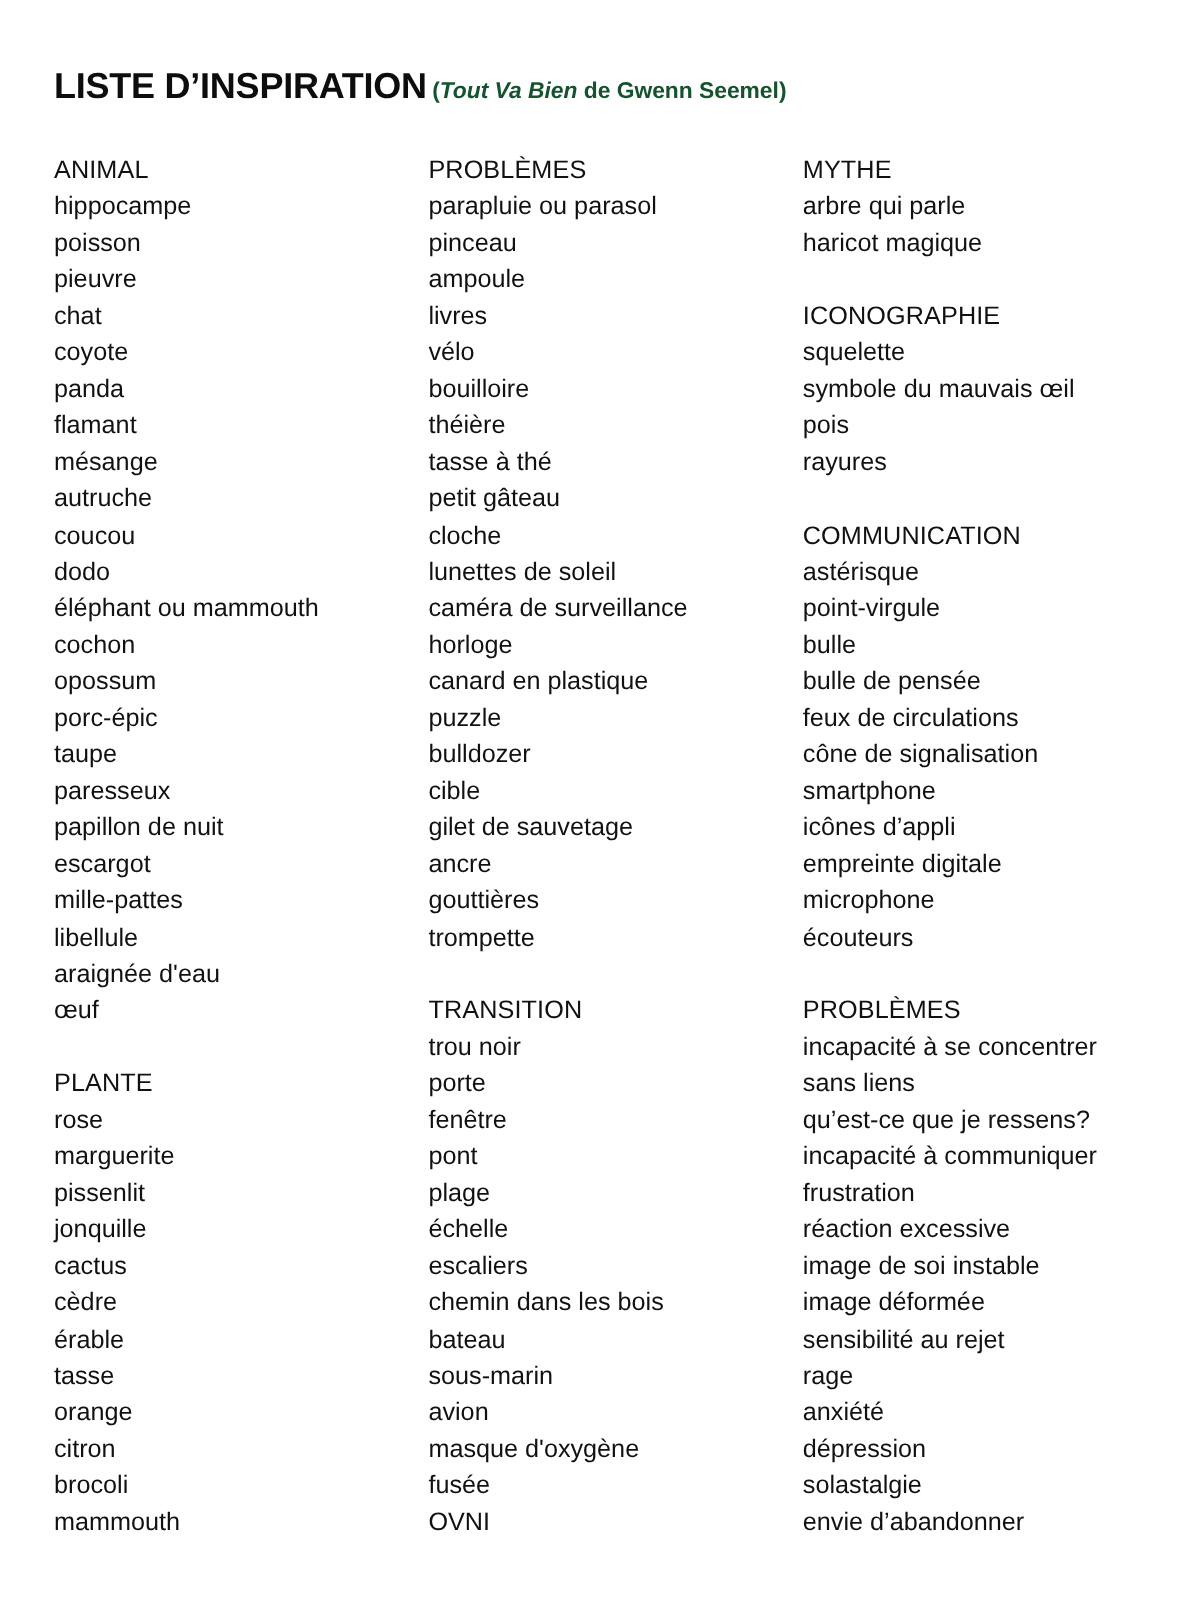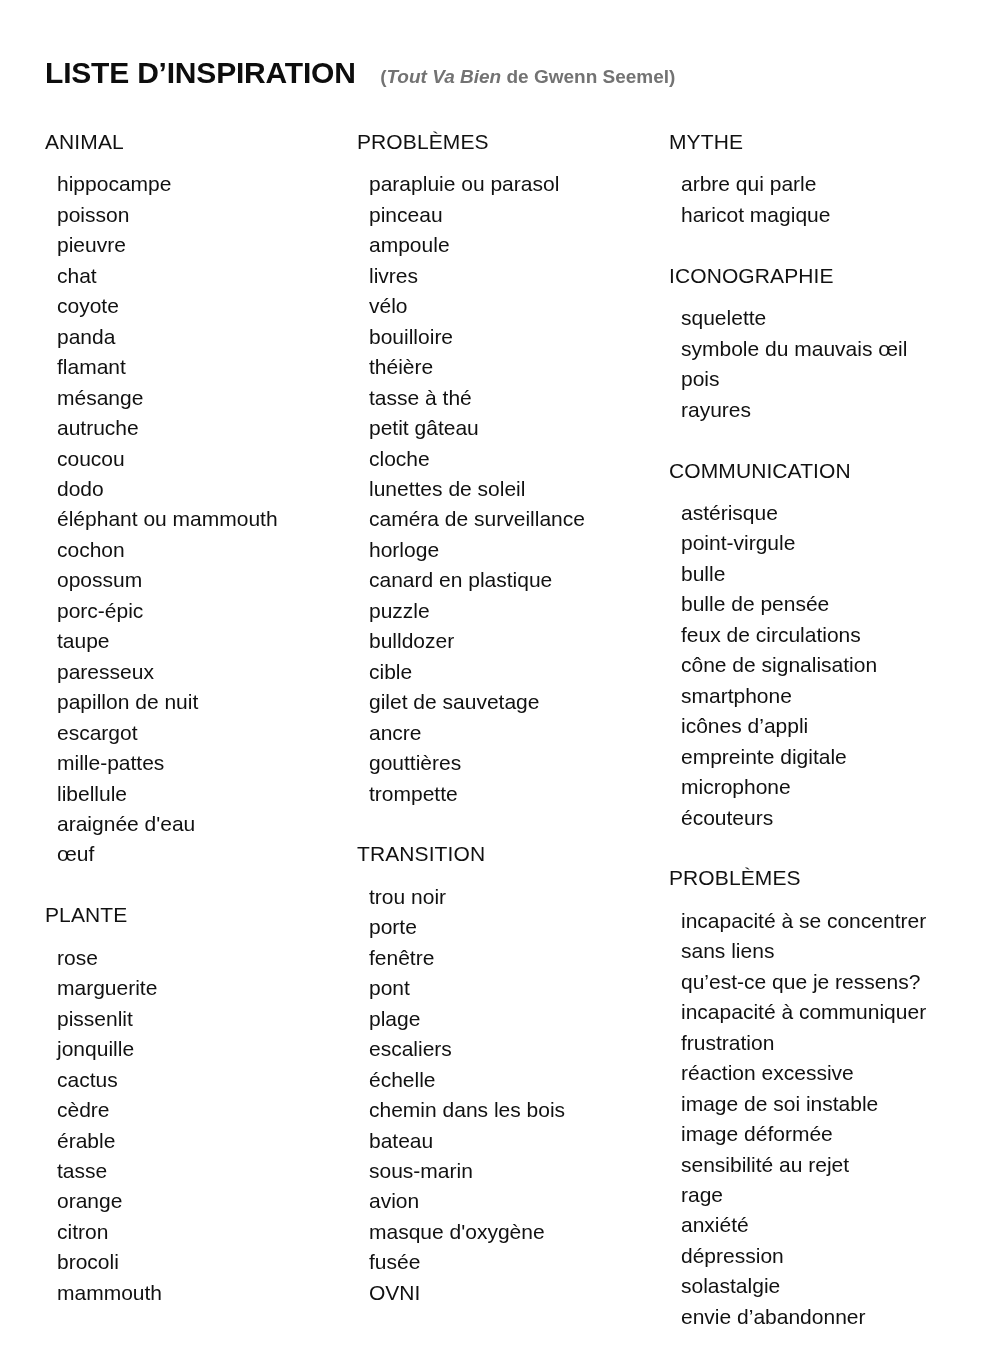--- a/index.html
+++ b/index.html
@@ -23,22 +23,22 @@
   }
   .title-main {
     font-size: 30px;
     font-weight: bold;
     letter-spacing: -0.2px;
     color: #0d0d0d;
   }
   .title-sub {
     font-size: 19px;
     font-weight: bold;
-    color: #737373;
-    margin-left: 20px;
+    color: #14532d;
+    margin-left: 0;
   }
   .title-sub .italic {
     font-style: italic;
   }
   .columns {
     position: absolute;
     top: 127px;
     left: 0;
     width: 1000px;
   }
@@ -60,21 +60,21 @@
     white-space: nowrap;
     margin: 0;
     padding: 0;
     font-weight: normal;
   }
   .section-heading {
     letter-spacing: 0.1px;
   }
   ul {
     list-style: none;
-    margin: 12px;
+    margin: 0;
     padding: 0;
   }
 </style>
 </head>
 <body>
 
 <div class="title-row">
   <span class="title-main">LISTE D’INSPIRATION</span>
   <span class="title-sub"><span>(</span><span class="italic">Tout Va Bien</span><span> de Gwenn Seemel)</span></span>
 </div>
@@ -155,22 +155,22 @@
         </ul>
       </section>
       <section class="section">
         <h2 class="section-heading">TRANSITION</h2>
         <ul>
           <li class="item">trou noir</li>
           <li class="item">porte</li>
           <li class="item">fenêtre</li>
           <li class="item">pont</li>
           <li class="item">plage</li>
+          <li class="item">échelle</li>
           <li class="item">escaliers</li>
-          <li class="item">échelle</li>
           <li class="item">chemin dans les bois</li>
           <li class="item">bateau</li>
           <li class="item">sous-marin</li>
           <li class="item">avion</li>
           <li class="item">masque d'oxygène</li>
           <li class="item">fusée</li>
           <li class="item">OVNI</li>
         </ul>
       </section>
     </div>

